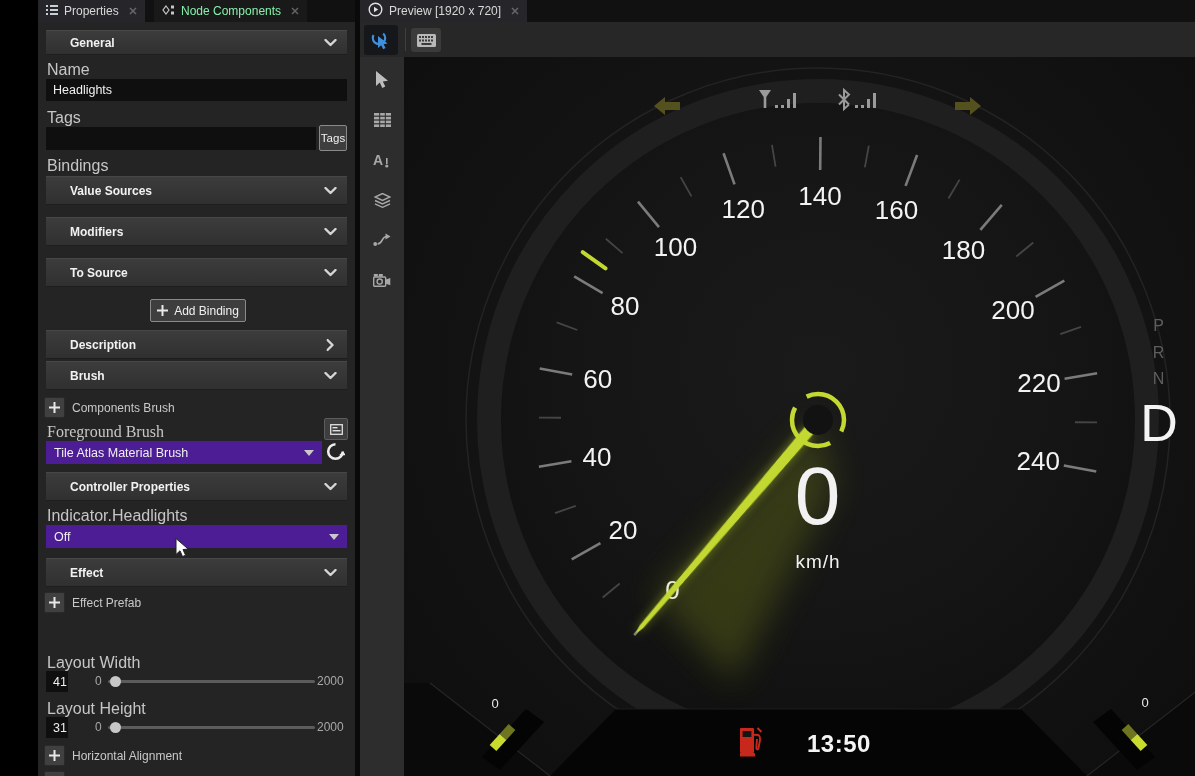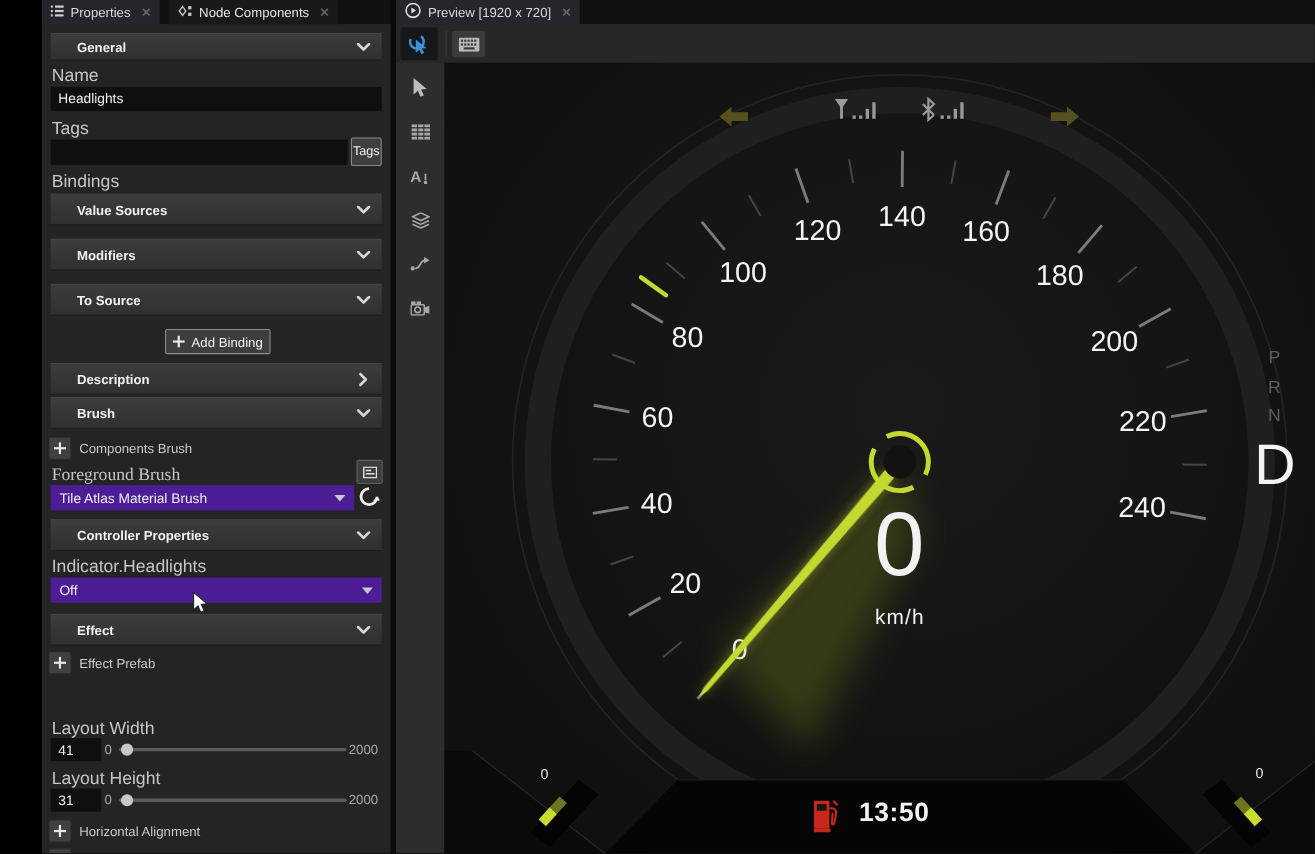--- a/index.html
+++ b/index.html
@@ -4,21 +4,21 @@
 <style>
   html,body{margin:0;padding:0;background:#000;}
   #app{position:relative;width:1195px;height:776px;overflow:hidden;
        font-family:"Liberation Sans",sans-serif;background:#232323;margin-left:38px;-webkit-font-smoothing:antialiased;}
   
   #tabbar{position:absolute;left:0;top:0;width:1195px;height:22px;background:#111;}
   .tab{position:absolute;top:0;height:22px;display:flex;align-items:center;gap:6px;
        padding:0 8px;font-size:12px;color:#d8d8d8;box-sizing:border-box;cursor:default;}
   .tab .xicon{margin-left:4px;opacity:.65;}
   .tab-active{background:#26262a;}
-  .tab-idle{background:#191919;color:#e5e5e5;}
+  .tab-idle{background:#191919;color:#86efac;}
   
   #left-panel{position:absolute;left:0;top:22px;width:317px;height:754px;background:#242424;}
   .hdr{position:absolute;left:8px;width:301px;background:linear-gradient(#3c3c3c,#303030);
        border-top:1px solid #474747;border-bottom:1px solid #1e1e1e;display:flex;align-items:center;
        color:#f1f1f1;font-size:12px;font-weight:bold;padding-left:24px;box-sizing:border-box;}
   .hdr .chev{position:absolute;right:10px;top:50%;transform:translateY(-50%);display:flex;}
   .chev-right{transform:translateY(-50%) rotate(-90deg) !important;}
   .plabel{position:absolute;left:9px;font-size:16px;color:#c6c6c6;}
   .tinput{position:absolute;background:#0f0f0f;border:none;color:#f0f0f0;font-size:12.5px;
           font-family:"Liberation Sans",sans-serif;padding:0 7px;box-sizing:border-box;outline:none;}
@@ -28,41 +28,41 @@
             border-right:5px solid transparent;border-top:6px solid #c9c9c9;}
   .sqbtn{position:absolute;width:21px;height:21px;background:#404040;border:1px solid #2a2a2a;
          border-radius:2px;display:flex;align-items:center;justify-content:center;box-sizing:border-box;}
   .addrow-label{position:absolute;font-size:12px;color:#c9c9c9;}
   .pushbtn{position:absolute;background:#3e3e3e;border:1px solid #8a8a8a;border-radius:2px;
            color:#f0f0f0;font-size:12px;display:flex;align-items:center;justify-content:center;
            box-sizing:border-box;gap:6px;}
   .slider-track{position:absolute;height:3px;background:#5c5c5c;border-radius:2px;}
   .slider-handle{position:absolute;width:11px;height:11px;border-radius:50%;background:#c7c7c7;}
   .slider-minmax{position:absolute;font-size:12px;color:#a8a8a8;}
-  .valbox{position:absolute;width:46px;height:21px;background:#0f0f0f;color:#f0f0f0;font-size:12.5px;
+  .valbox{position:absolute;width:22px;height:21px;background:#0f0f0f;color:#f0f0f0;font-size:12.5px;
           display:flex;align-items:center;padding-left:7px;box-sizing:border-box;}
   
   #panel-divider{position:absolute;left:317px;top:0;width:5px;height:776px;background:#0a0a0a;}
   
   #preview-toolbar{position:absolute;left:322px;top:22px;width:873px;height:35px;background:#272727;}
   #tool-strip{position:absolute;left:322px;top:57px;width:44px;height:719px;background:#2d2d2d;
               display:flex;flex-direction:column;align-items:center;padding-top:10px;box-sizing:border-box;gap:14px;}
   .strip-btn{width:30px;height:26px;display:flex;align-items:center;justify-content:center;}
   
   #canvas{position:absolute;left:366px;top:57px;width:829px;height:719px;
           background:radial-gradient(circle at 48% 45%, #181818 0%, #131313 55%, #0d0d0d 100%);overflow:hidden;}
   #dial-svg{position:absolute;left:0;top:0;}
   .dial-num{fill:#f3f3f3;font-size:26px;font-family:"Liberation Sans",sans-serif;text-anchor:middle;}
   .ov{position:absolute;color:#f2f2f2;}
   #speed-value{left:344px;top:398px;width:140px;text-align:center;font-size:82px;font-weight:400;line-height:1;letter-spacing:1px;}
   #speed-unit{left:344px;top:494px;width:140px;text-align:center;font-size:19px;letter-spacing:1px;}
   .gear{left:742px;width:26px;text-align:center;font-size:16px;color:#5e5e5e;letter-spacing:1px;}
   #gear-active{left:734px;top:336px;width:42px;text-align:center;font-size:52px;color:#f4f4f4;}
   .mini-zero{width:20px;text-align:center;font-size:13px;color:#e8e8e8;}
-  #time-row{left:336px;top:668px;display:flex;align-items:flex-start;gap:18px;}
+  #time-row{left:336px;top:668px;display:flex;align-items:flex-end;gap:44px;}
   #time-text{font-size:24px;font-weight:bold;color:#f4f4f4;letter-spacing:0.5px;}
 </style>
 </head>
 <body>
 
 <div id="app">
 
   <div id="tabbar">
     <div class="tab tab-active" style="left:0;">
       <span>

